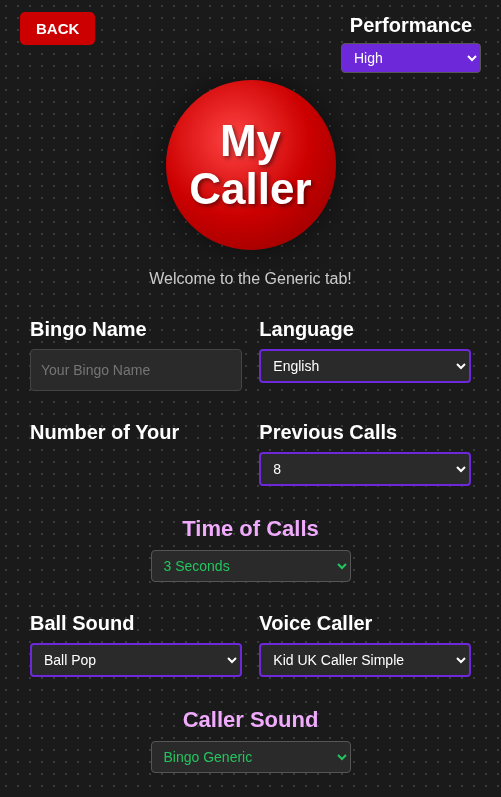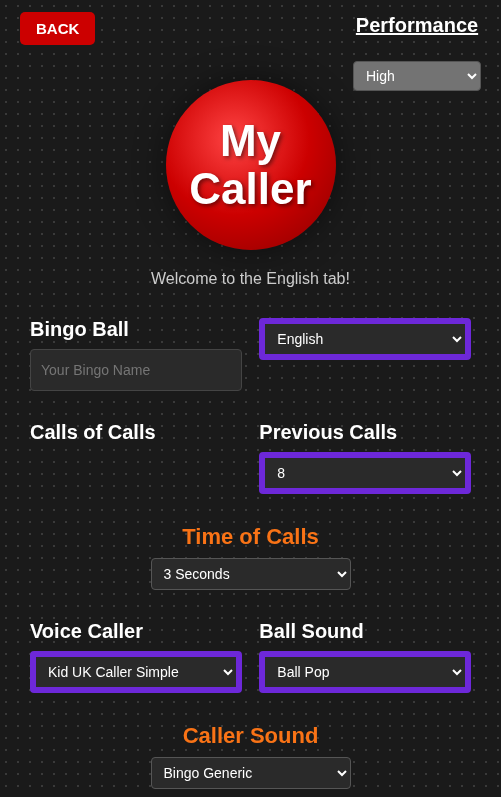--- a/index.html
+++ b/index.html
@@ -39,32 +39,31 @@
       top: 14px;
       right: 20px;
       text-align: center;
     }
 
     .performance-label {
       font-size: 20px;
       font-weight: bold;
       color: white;
       display: block;
-      margin-bottom: 24px;
-      text-decoration: underline;
+      margin-bottom: 6px;
     }
 
     .performance-select {
-      background-color: #737373;
+      background-color: #6d28d9;
       color: white;
       border: 1px solid #555;
       padding: 5px 8px;
       font-size: 14px;
       border-radius: 4px;
-      width: 128px;
+      width: 140px;
       cursor: pointer;
     }
 
     .logo-container {
       display: flex;
       justify-content: center;
       margin-top: 80px;
       align-items: flex-end;
     }
 
@@ -124,47 +123,47 @@
       border: 1px solid #444;
       padding: 12px 10px;
       font-size: 14px;
       border-radius: 4px;
       width: 100%;
     }
 
     .settings-select {
       background-color: #2a2a2a;
       color: white;
-      border: 6px solid #6d28d9;
+      border: 2px solid #6d28d9;
       padding: 6px 8px;
       font-size: 14px;
       border-radius: 4px;
       width: 100%;
       cursor: pointer;
       appearance: auto;
     }
 
     .center-section {
       display: flex;
       flex-direction: column;
       align-items: center;
       margin-bottom: 30px;
     }
 
     .center-label {
       font-size: 22px;
       font-weight: bold;
-      color: #f97316;
+      color: #f0abfc;
       margin-bottom: 8px;
       text-align: right;
     }
 
     .center-select {
       background-color: #2a2a2a;
-      color: #ffffff;
+      color: #22c55e;
       border: 1px solid #555;
       padding: 6px 8px;
       font-size: 14px;
       border-radius: 4px;
       width: 200px;
       cursor: pointer;
       appearance: auto;
     }
   </style>
 </head>
@@ -184,42 +183,43 @@
 
 <div class="logo-container">
   <div class="logo-circle">
     <div class="logo-text">
       <span>My</span><br>
       <span>Caller</span>
     </div>
   </div>
 </div>
 
-<div class="welcome-text">Welcome to the English tab!</div>
+<div class="welcome-text">Welcome to the Generic tab!</div>
 
 <div class="settings-grid">
 
   <div class="settings-row">
     <div class="settings-item">
-      <span class="settings-label">Bingo Ball</span>
+      <span class="settings-label">Bingo Name</span>
       <input class="settings-input" type="text" placeholder="Your Bingo Name" style="">
     </div>
     <div class="settings-item">
+      <span class="settings-label">Language</span>
       <select class="settings-select">
         <option>English</option>
         <option>Spanish</option>
         <option>French</option>
         <option>German</option>
       </select>
     </div>
   </div>
 
   <div class="settings-row">
     <div class="settings-item">
-      <span class="settings-label">Calls of Calls</span>
+      <span class="settings-label">Number of Your</span>
     </div>
     <div class="settings-item">
       <span class="settings-label">Previous Calls</span>
       <select class="settings-select">
         <option>2</option>
         <option>4</option>
         <option>6</option>
         <option selected="">8</option>
         <option>10</option>
         <option>12</option>
@@ -233,34 +233,34 @@
       <option>1 Second</option>
       <option>2 Seconds</option>
       <option selected="">3 Seconds</option>
       <option>4 Seconds</option>
       <option>5 Seconds</option>
     </select>
   </div>
 
   <div class="settings-row">
     <div class="settings-item">
-      <span class="settings-label">Voice Caller</span>
-      <select class="settings-select">
-        <option selected="">Kid UK Caller Simple</option>
-        <option>UK Caller Standard</option>
-        <option>US Caller Standard</option>
-      </select>
-    </div>
-    <div class="settings-item">
       <span class="settings-label">Ball Sound</span>
       <select class="settings-select">
         <option selected="">Ball Pop</option>
         <option>Ball Drop</option>
         <option>Ball Roll</option>
         <option>None</option>
+      </select>
+    </div>
+    <div class="settings-item">
+      <span class="settings-label">Voice Caller</span>
+      <select class="settings-select">
+        <option selected="">Kid UK Caller Simple</option>
+        <option>UK Caller Standard</option>
+        <option>US Caller Standard</option>
       </select>
     </div>
   </div>
 
   <div class="center-section">
     <span class="center-label">Caller Sound</span>
     <select class="center-select">
       <option selected="">Bingo Generic</option>
       <option>Bingo Cheer</option>
       <option>Bingo Classic</option>

